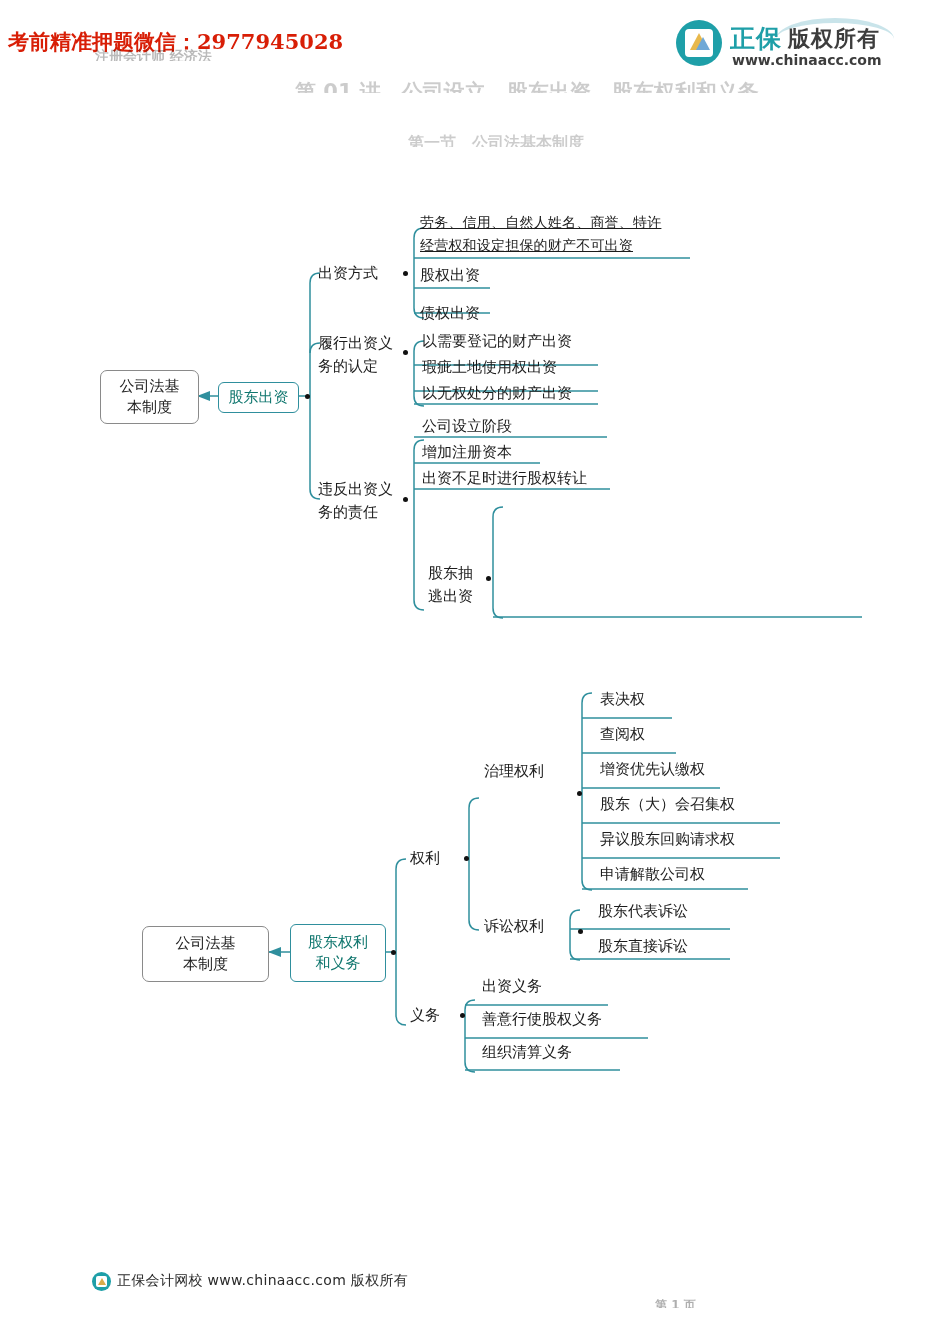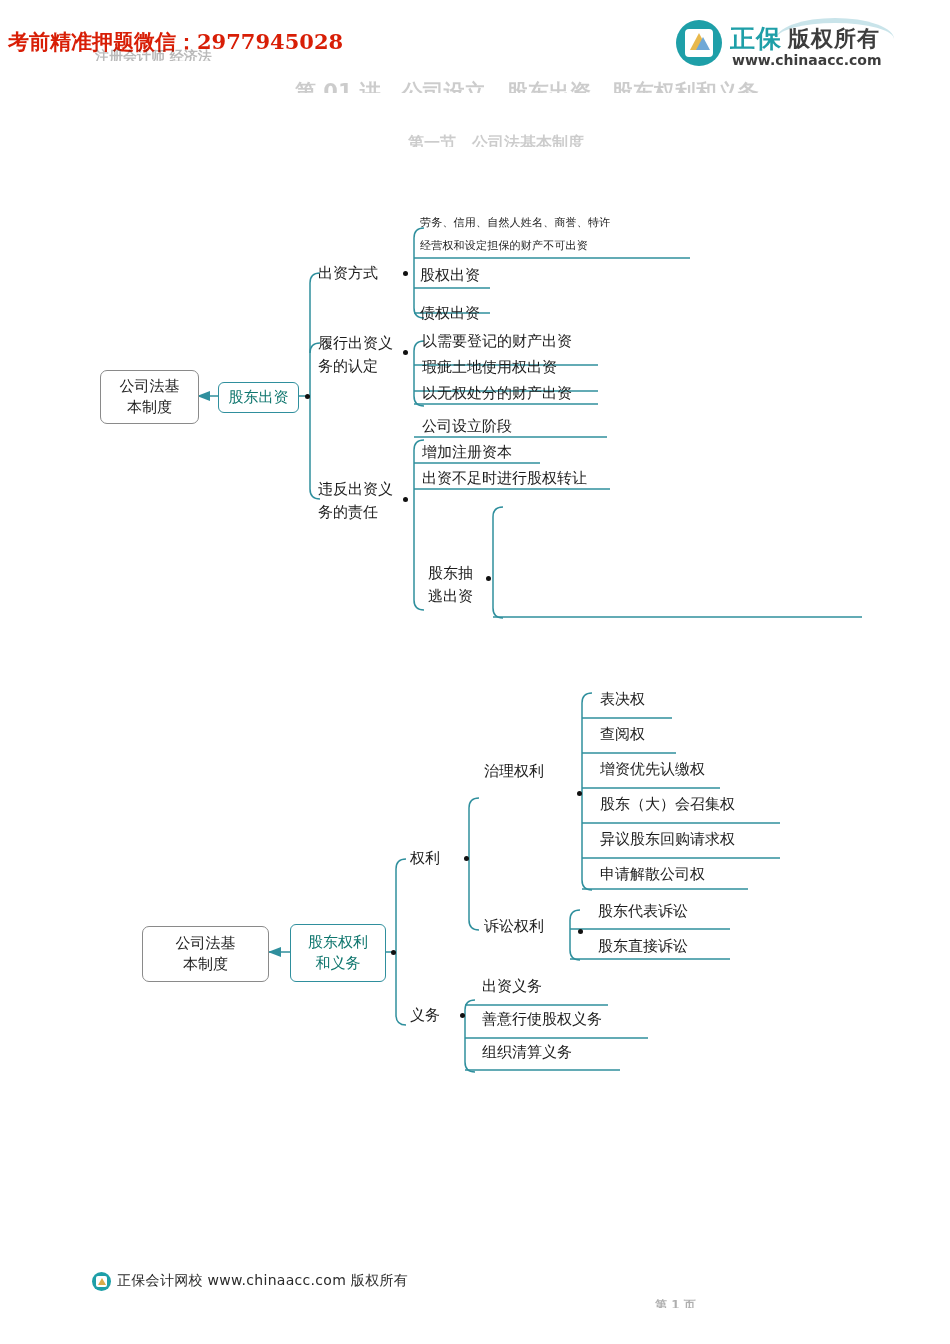--- a/index.html
+++ b/index.html
@@ -73,22 +73,22 @@
     font-size:15px;color:#0f766e;line-height:21px;text-align:center;
     display:flex;align-items:center;justify-content:center;
   }
   .label{
     position:absolute;font-size:15px;color:#1c1c1c;line-height:22px;white-space:nowrap;
   }
   .leaf{
     position:absolute;font-size:15px;color:#1c1c1c;line-height:22px;white-space:nowrap;
   }
   .para{
-    position:absolute;font-size:11px;color:#1c1c1c;line-height:23px;
-    text-align:justify;letter-spacing:.2px;
+    position:absolute;font-size:14px;color:#1c1c1c;line-height:23px;
+    text-align:justify;letter-spacing:.2px;text-decoration:underline;
   }
   .dot{
     position:absolute;width:5px;height:5px;border-radius:50%;background:#111;
   }
   svg.wires{position:absolute;left:0;top:0;overflow:visible;}
   svg.wires path,svg.wires line{fill:none;stroke:#2f8f9d;stroke-width:1.5;}
   svg.wires .arrow{fill:#2f8f9d;stroke:none;}
 
   
   #footer{left:92px;top:1270px;height:22px;display:flex;align-items:center;}

